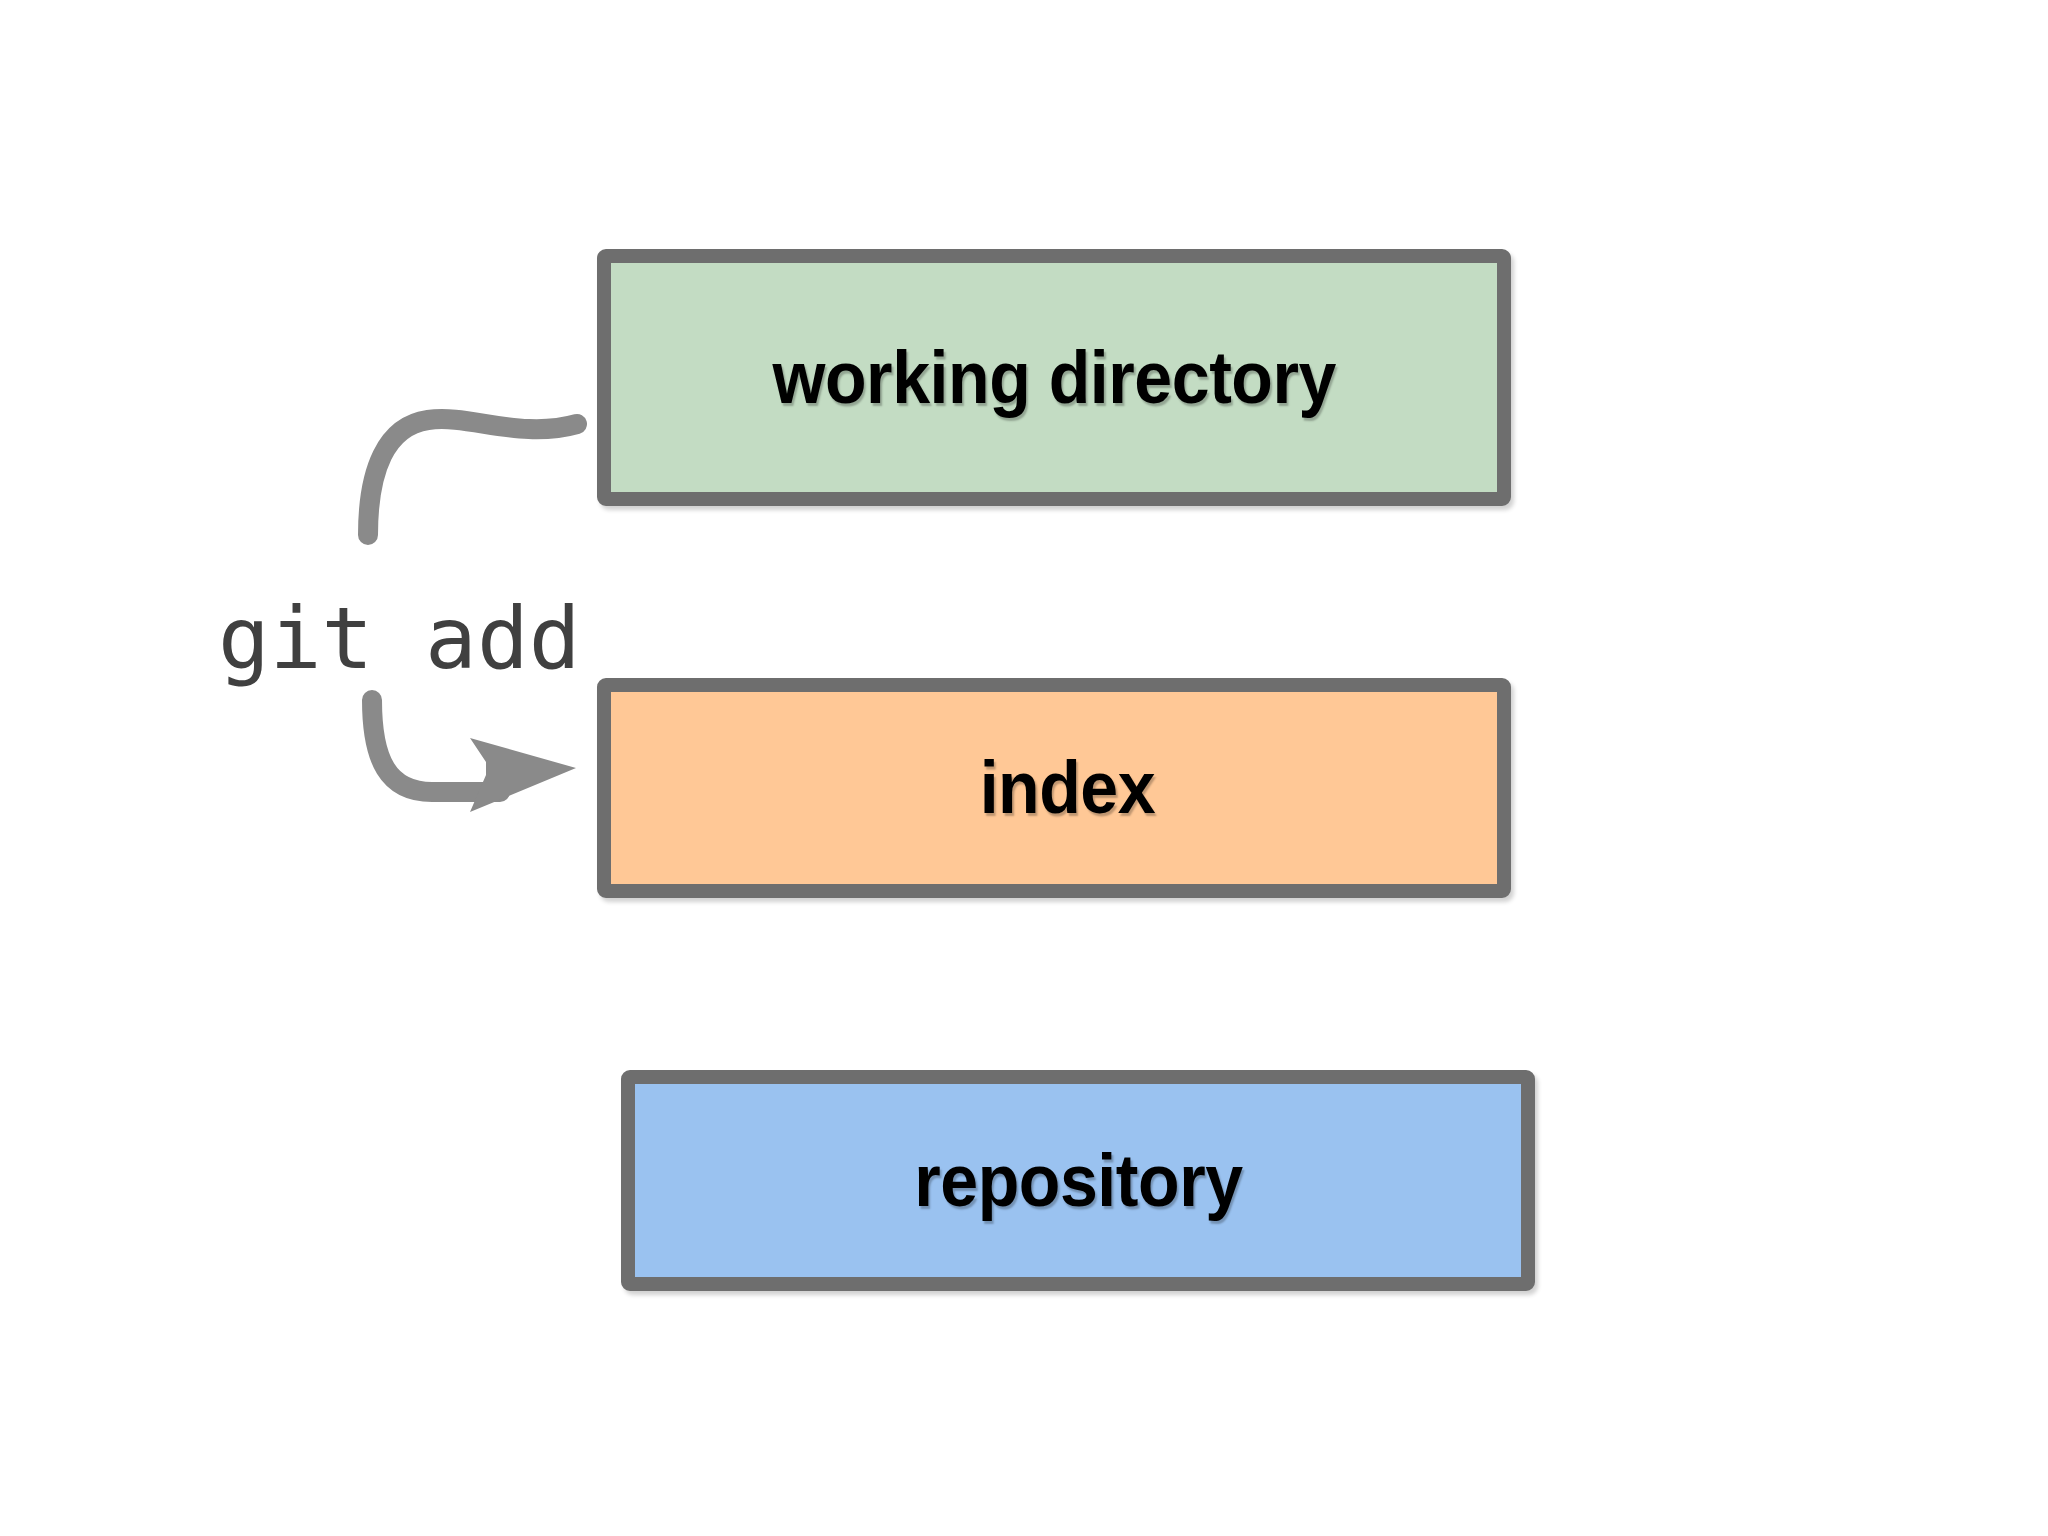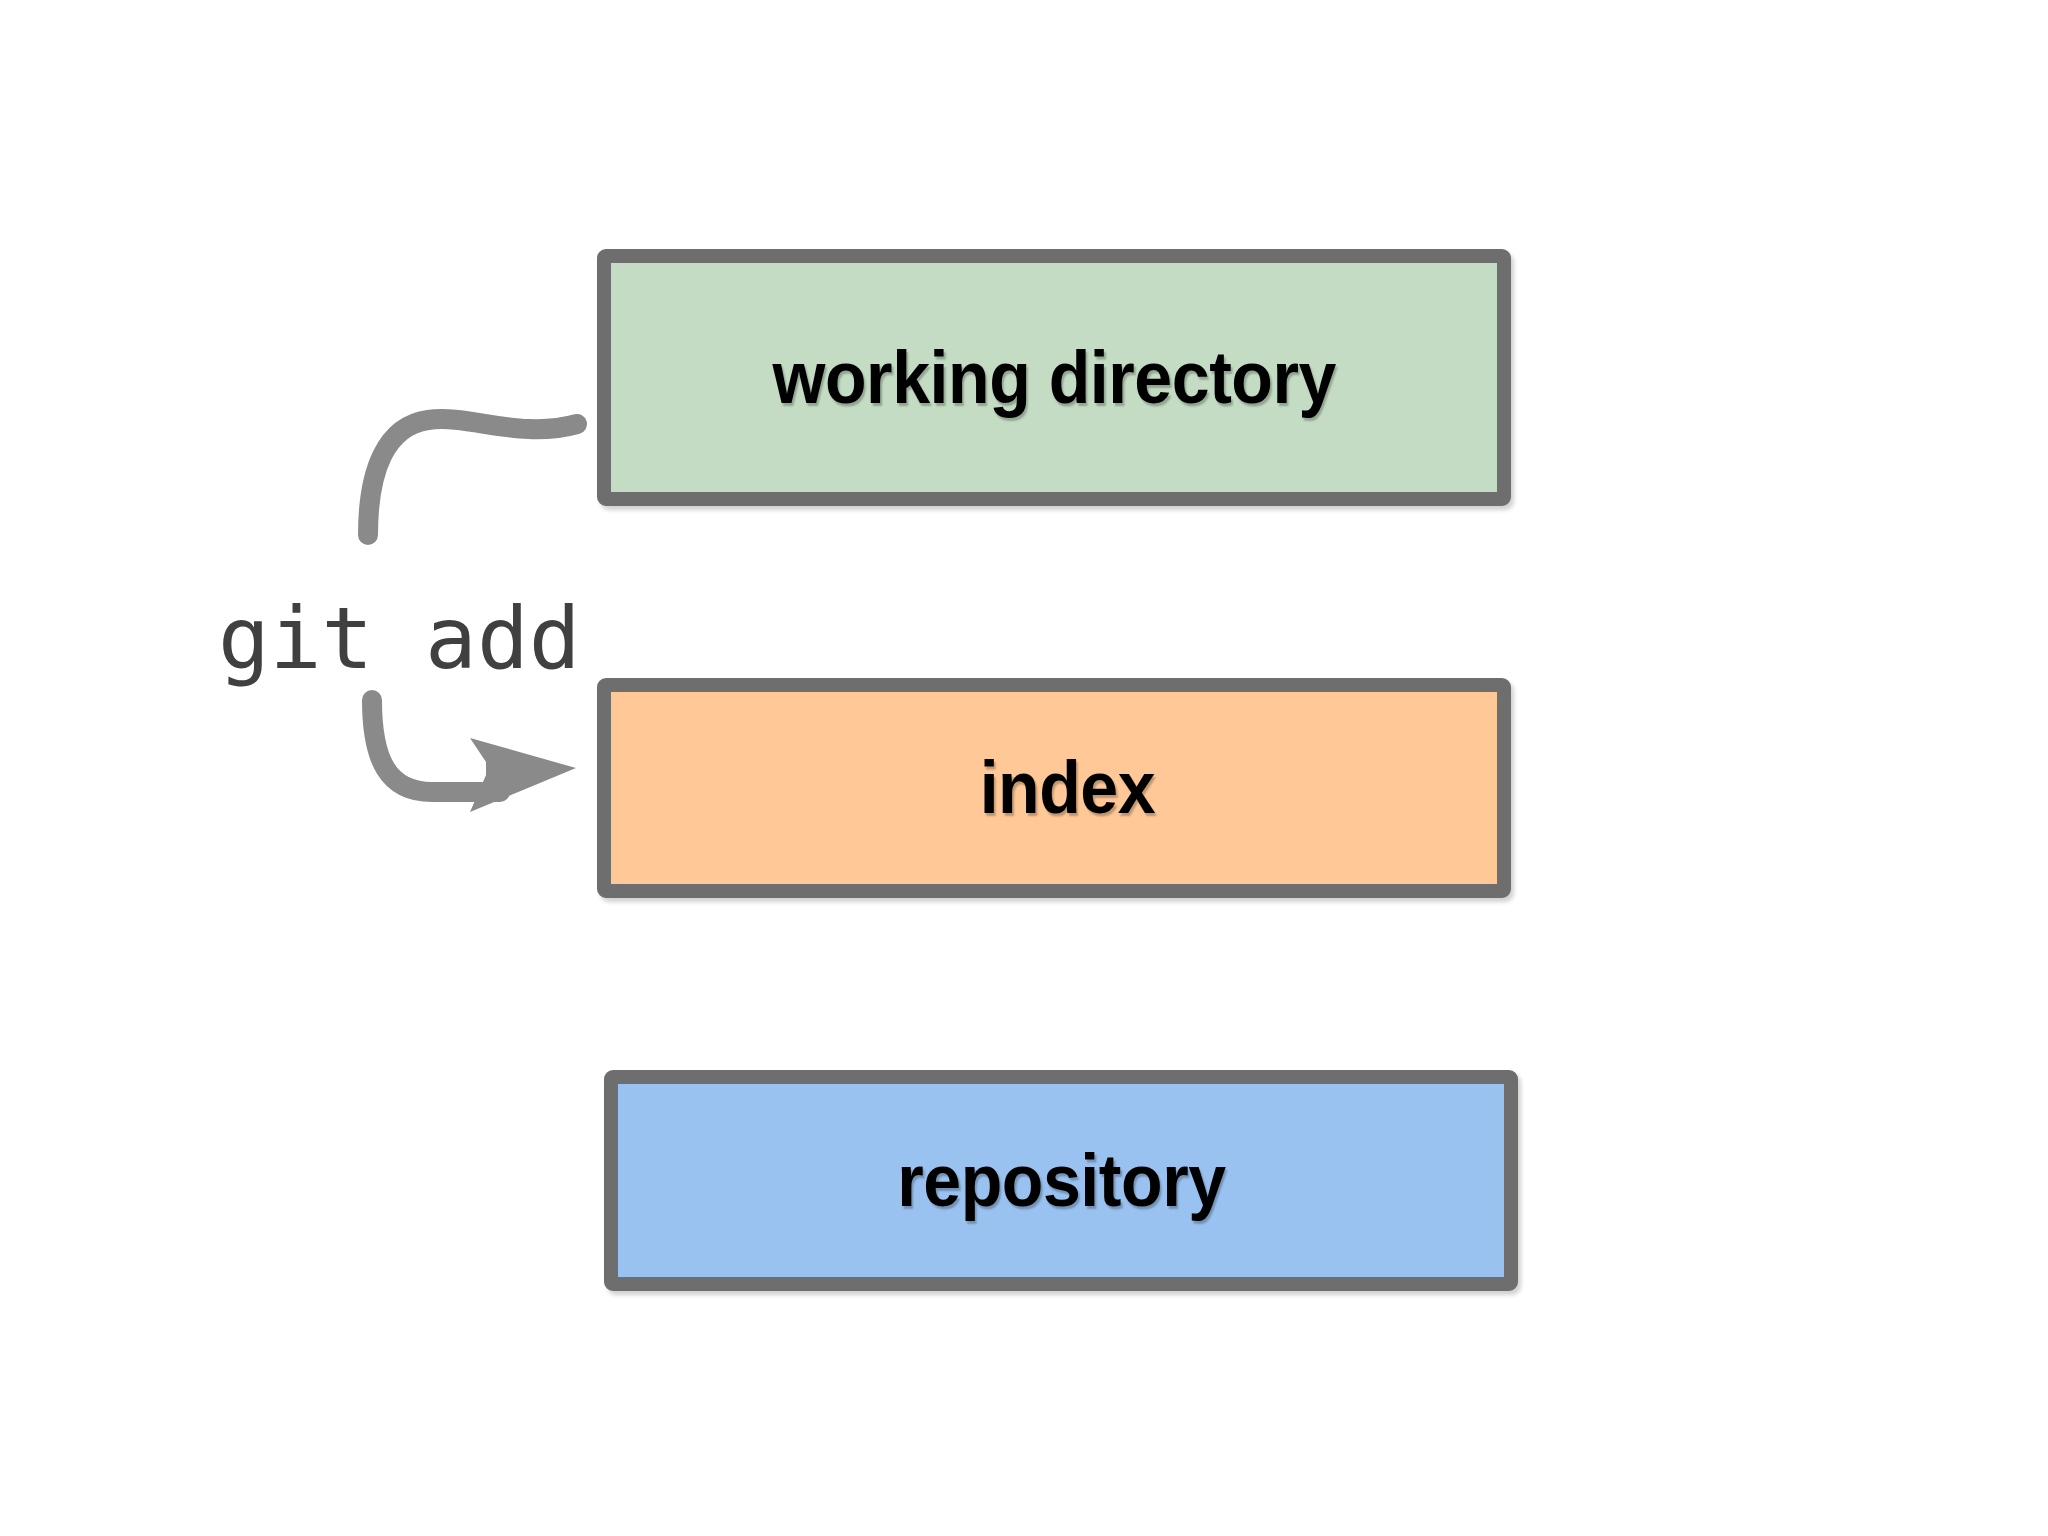--- a/index.html
+++ b/index.html
@@ -56,21 +56,21 @@
     width: 914px;
     height: 257px;
   }
   #node-index {
     left: 572px;
     top: 678px;
     width: 914px;
     height: 220px;
   }
   #node-repository {
-    left: 579px;
+    left: 596px;
     top: 1070px;
     width: 914px;
     height: 221px;
   }
   #edge-label-git-add {
     position: absolute;
     left: 218px;
     top: 559px;
     font-family: "DejaVu Sans Mono", "Liberation Mono", monospace;
     font-size: 86px;

